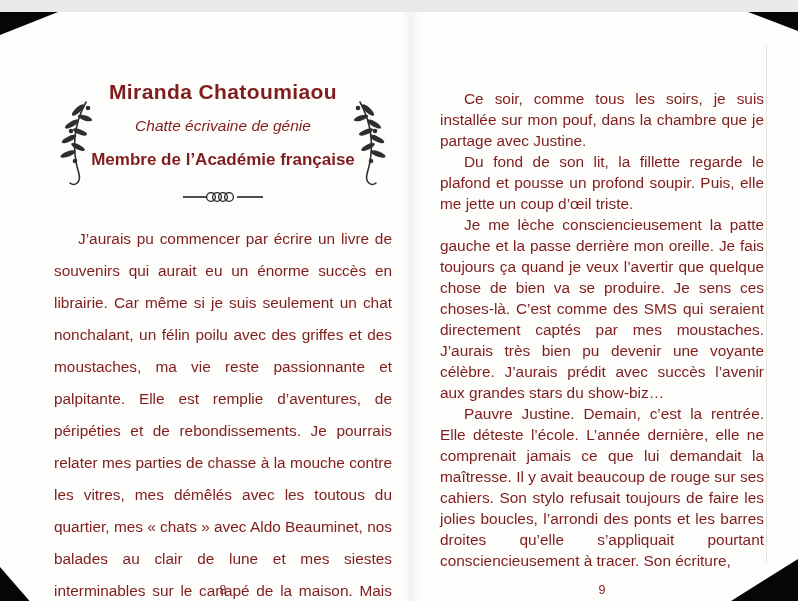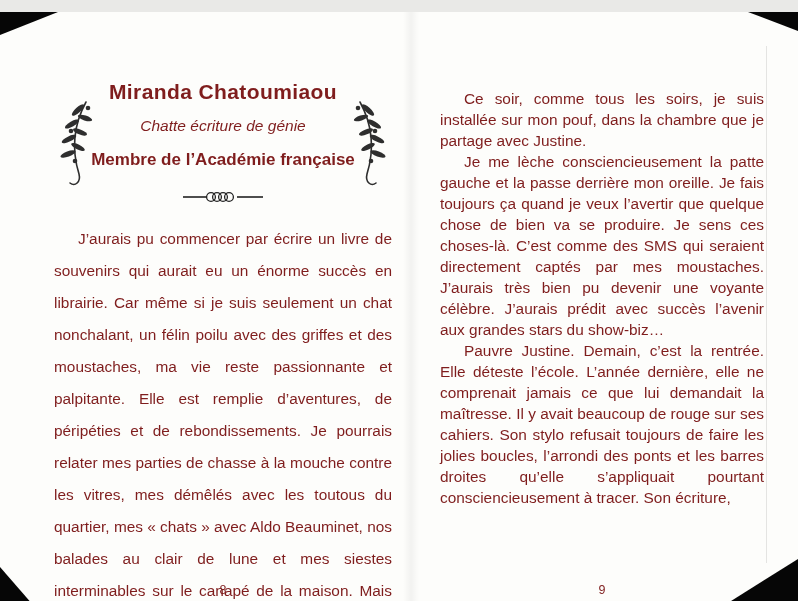--- a/index.html
+++ b/index.html
@@ -119,21 +119,21 @@
           <ellipse cx="34" cy="49" rx="7.5" ry="2.5" transform="rotate(26 34 49)"></ellipse>
           <ellipse cx="24" cy="56" rx="8" ry="2.6" transform="rotate(-20 24 56)"></ellipse>
           <circle cx="44" cy="10" r="2.3"></circle>
           <circle cx="27" cy="33" r="2.3"></circle>
           <circle cx="31" cy="63" r="2.3"></circle>
         </g>
       </svg>
 
       <div class="title-block">
         <h1 class="chapter-title">Miranda Chatoumiaou</h1>
-        <div class="chapter-subtitle">Chatte écriture de génie</div>
+        <div class="chapter-subtitle">Chatte écrivaine de génie</div>
         <div class="chapter-affiliation">Membre de l’Académie française</div>
       </div>
 
       <svg class="branch branch-right" viewBox="0 0 52 90" aria-hidden="true">
         <g transform="translate(52 0) scale(-1 1)">
           <path d="M42,4 C30,26 27,50 35,76 C37,84 31,89 26,85" stroke="#2e2e2e" stroke-width="1.6" fill="none" stroke-linecap="round"></path>
           <g fill="#2e2e2e">
             <ellipse cx="34" cy="12" rx="8" ry="2.6" transform="rotate(-42 34 12)"></ellipse>
             <ellipse cx="41" cy="20" rx="7.5" ry="2.5" transform="rotate(18 41 20)"></ellipse>
             <ellipse cx="28" cy="26" rx="8" ry="2.6" transform="rotate(-30 28 26)"></ellipse>
@@ -166,20 +166,21 @@
       <p lang="fr">J’aurais pu commencer par écrire un livre de souvenirs qui aurait eu un énorme succès en librairie. Car même si je suis seulement un chat nonchalant, un félin poilu avec des griffes et des moustaches, ma vie reste passionnante et palpitante. Elle est remplie d’aventures, de péripéties et de rebondissements. Je pourrais relater mes parties de chasse à la mouche contre les vitres, mes démêlés avec les toutous du quartier, mes « chats » avec Aldo Beauminet, nos balades au clair de lune et mes siestes interminables sur le canapé de la maison. Mais surtout, je pourrais raconter mes longues soirées de confidences avec Justine, ma petite maîtresse adorée…</p>
       <p lang="fr">C’est sûr, il faudrait stars de mille pages pour écrire toute ma vie.</p>
     </div>
 
     <div class="page-number">8</div>
   </div>
 
   <div class="page page-right">
     <div class="body-text">
       <p lang="fr">Ce soir, comme tous les soirs, je suis installée sur mon pouf, dans la chambre que je partage avec Justine.</p>
+      <p lang="fr">Du fond de son lit, la fillette regarde le plafond et pousse un profond soupir. Puis, elle me jette un coup d’œil triste.</p>
       <p lang="fr">Je me lèche consciencieusement la patte gauche et la passe derrière mon oreille. Je fais toujours ça quand je veux l’avertir que quelque chose de bien va se produire. Je sens ces choses-là. C’est comme des SMS qui seraient directement captés par mes moustaches. J’aurais très bien pu devenir une voyante célèbre. J’aurais prédit avec succès l’avenir aux grandes stars du show-biz…</p>
       <p lang="fr">Pauvre Justine. Demain, c’est la rentrée. Elle déteste l’école. L’année dernière, elle ne comprenait jamais ce que lui demandait la maîtresse. Il y avait beaucoup de rouge sur ses cahiers. Son stylo refusait toujours de faire les jolies boucles, l’arrondi des ponts et les barres droites qu’elle s’appliquait pourtant consciencieusement à tracer. Son écriture,</p>
     </div>
 
     <div class="page-number">9</div>
   </div>
 
   <div class="gutter"></div>
   <div class="edge-right"></div>
   <div class="corner corner-tl"></div>

